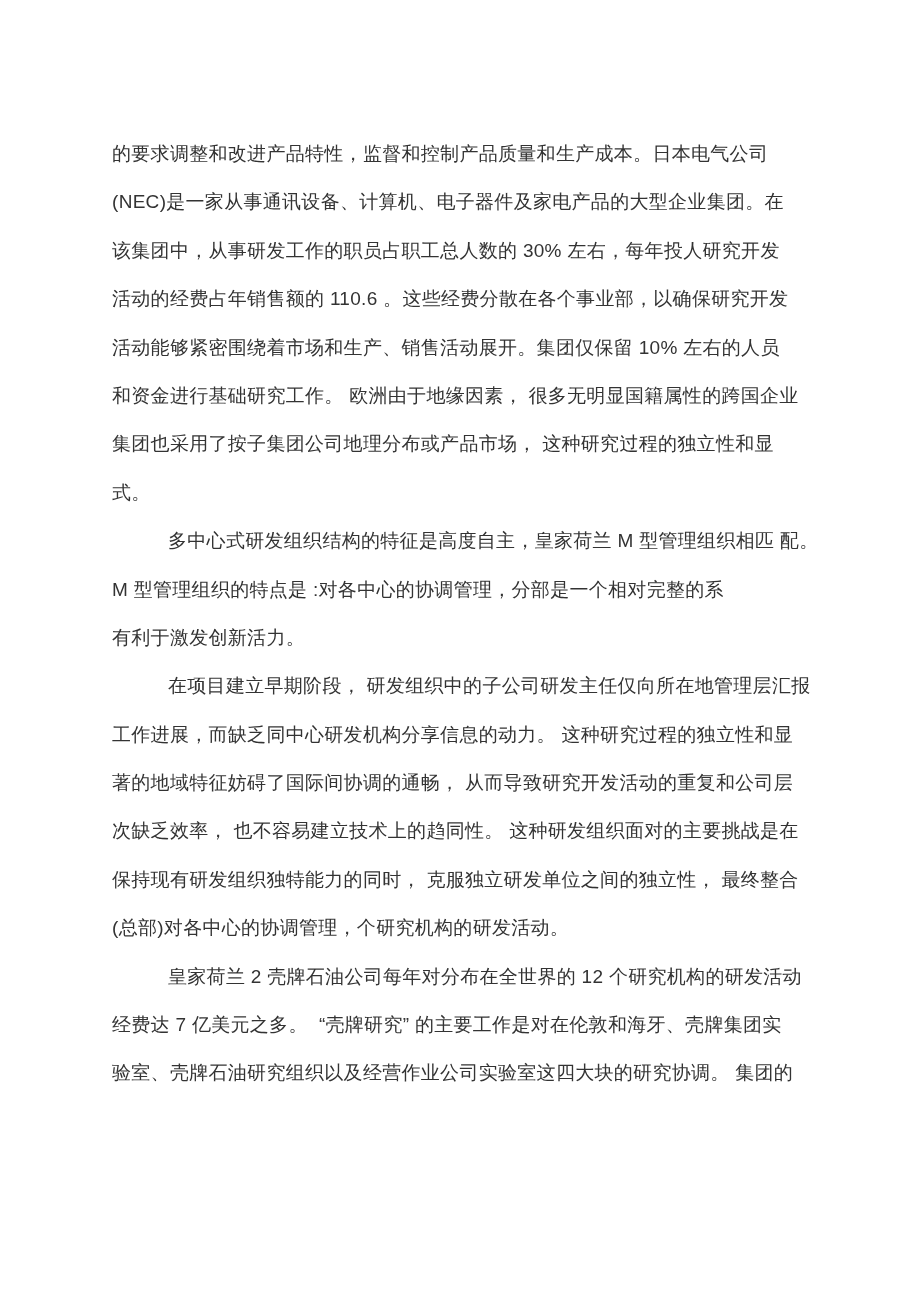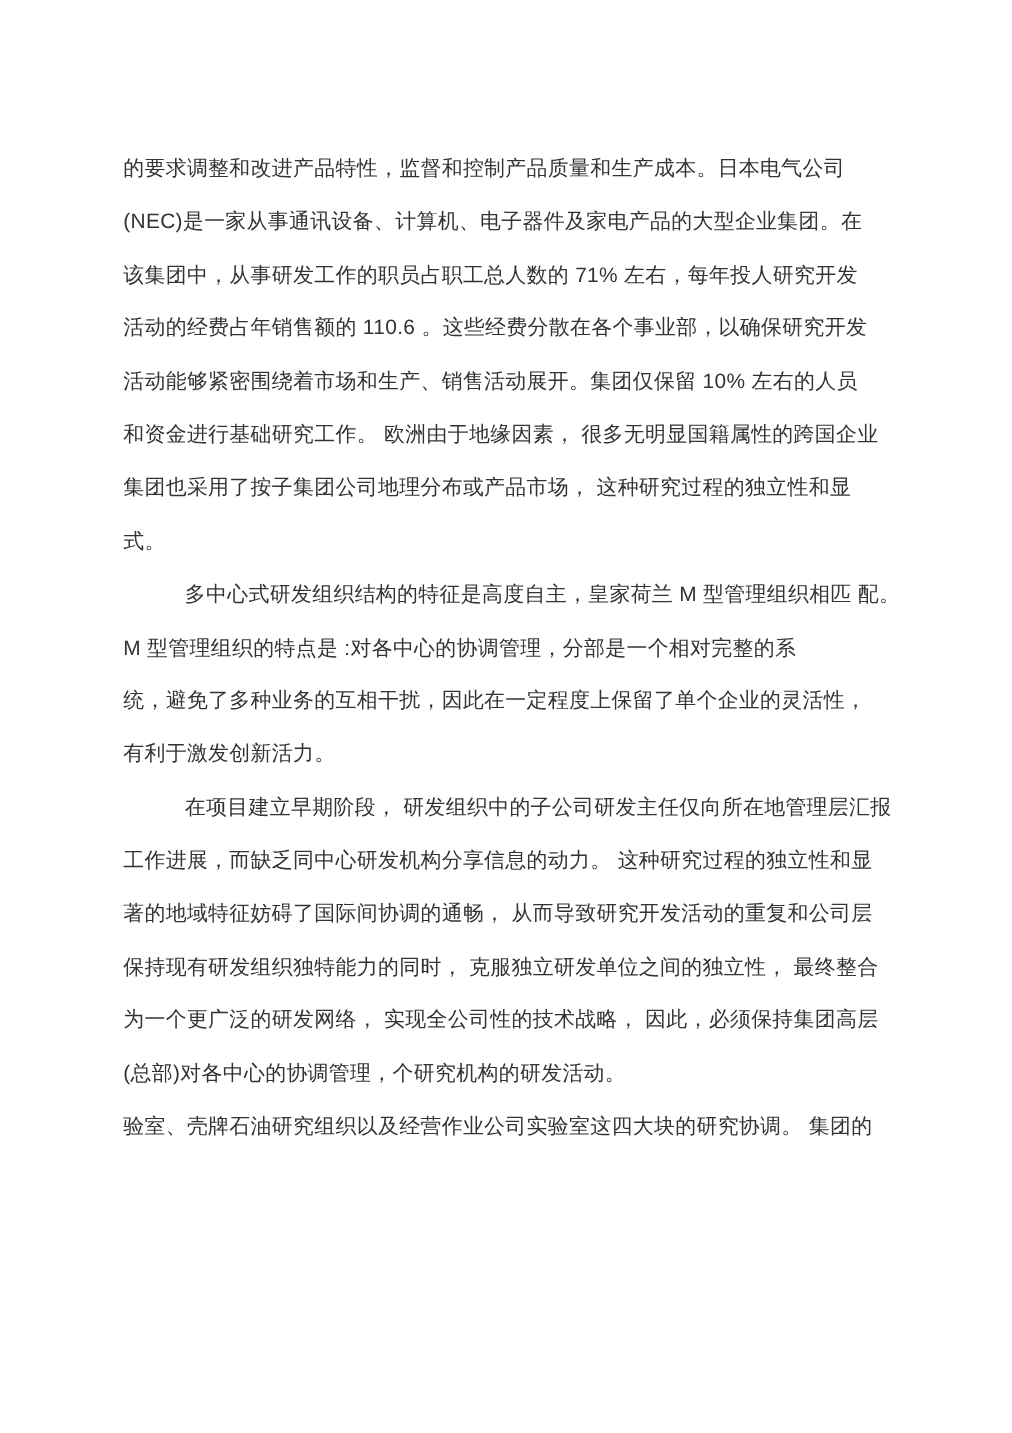--- a/index.html
+++ b/index.html
@@ -33,31 +33,32 @@
     text-indent: 56px;
   }
 </style>
 </head>
 <body>
 
 <div class="page">
   <div class="text-block">
     <div class="line">的要求调整和改进产品特性，监督和控制产品质量和生产成本。日本电气公司</div>
     <div class="line">(NEC)是一家从事通讯设备、计算机、电子器件及家电产品的大型企业集团。在</div>
-    <div class="line">该集团中，从事研发工作的职员占职工总人数的 71% 左右，每年投人研究开发</div>
+    <div class="line">该集团中，从事研发工作的职员占职工总人数的 30% 左右，每年投人研究开发</div>
     <div class="line">活动的经费占年销售额的 110.6 。这些经费分散在各个事业部，以确保研究开发</div>
     <div class="line">活动能够紧密围绕着市场和生产、销售活动展开。集团仅保留 10% 左右的人员</div>
     <div class="line">和资金进行基础研究工作。 欧洲由于地缘因素， 很多无明显国籍属性的跨国企业</div>
     <div class="line">集团也采用了按子集团公司地理分布或产品市场， 这种研究过程的独立性和显</div>
     <div class="line">式。</div>
     <div class="line indent">多中心式研发组织结构的特征是高度自主，皇家荷兰 M 型管理组织相匹 配。</div>
     <div class="line">M 型管理组织的特点是 :对各中心的协调管理，分部是一个相对完整的系</div>
-    <div class="line">统，避免了多种业务的互相干扰，因此在一定程度上保留了单个企业的灵活性，</div>
     <div class="line">有利于激发创新活力。</div>
     <div class="line indent">在项目建立早期阶段， 研发组织中的子公司研发主任仅向所在地管理层汇报</div>
     <div class="line">工作进展，而缺乏同中心研发机构分享信息的动力。 这种研究过程的独立性和显</div>
     <div class="line">著的地域特征妨碍了国际间协调的通畅， 从而导致研究开发活动的重复和公司层</div>
+    <div class="line">次缺乏效率， 也不容易建立技术上的趋同性。 这种研发组织面对的主要挑战是在</div>
     <div class="line">保持现有研发组织独特能力的同时， 克服独立研发单位之间的独立性， 最终整合</div>
-    <div class="line">为一个更广泛的研发网络， 实现全公司性的技术战略， 因此，必须保持集团高层</div>
     <div class="line">(总部)对各中心的协调管理，个研究机构的研发活动。</div>
+    <div class="line indent">皇家荷兰 2 壳牌石油公司每年对分布在全世界的 12 个研究机构的研发活动</div>
+    <div class="line">经费达 7 亿美元之多。  “壳牌研究” 的主要工作是对在伦敦和海牙、壳牌集团实</div>
     <div class="line">验室、壳牌石油研究组织以及经营作业公司实验室这四大块的研究协调。 集团的</div>
   </div>
 </div>
 
 </body></html>

